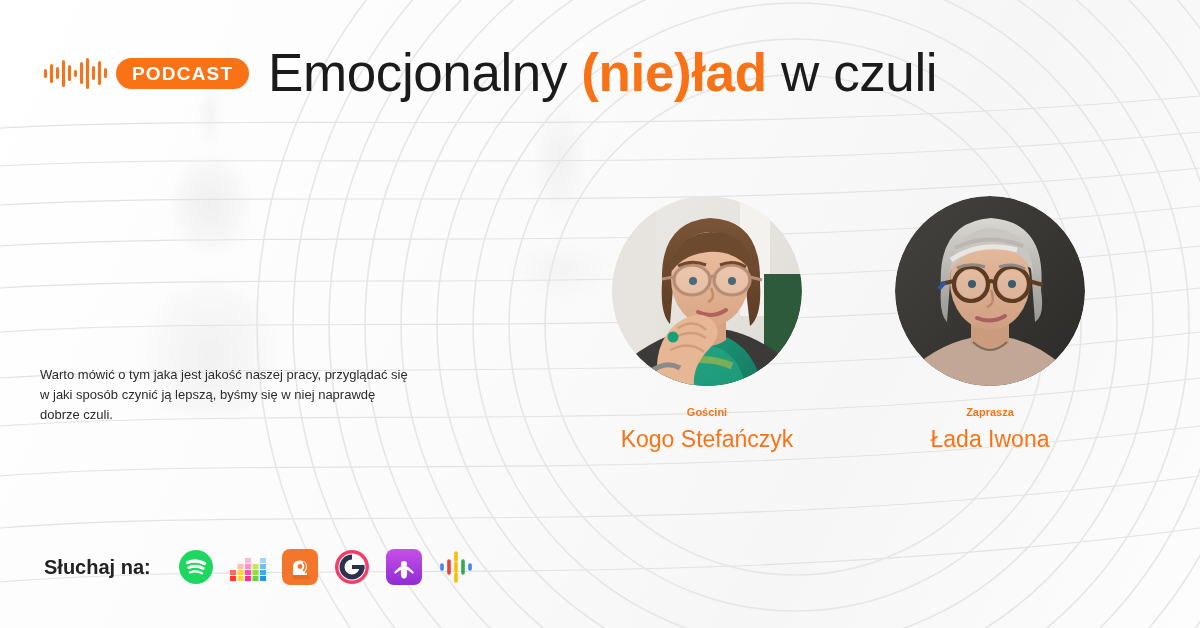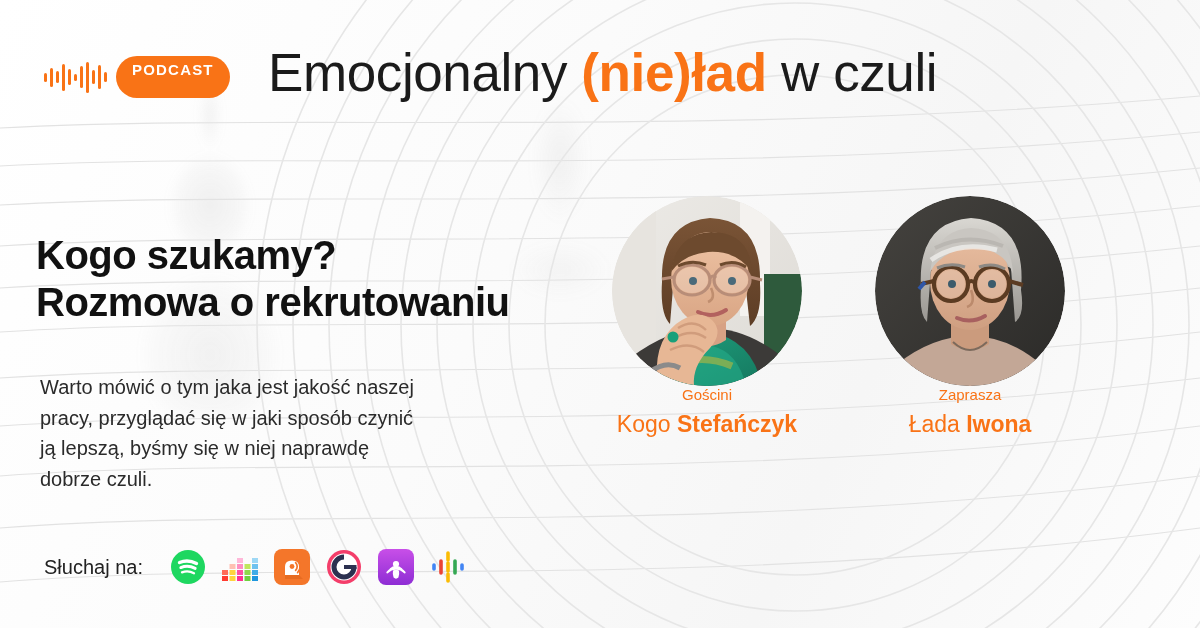--- a/index.html
+++ b/index.html
@@ -41,65 +41,65 @@
   
   .lines{position:absolute;inset:0;}
   .lines svg{width:100%;height:100%;display:block;}
 
   
   .logo{position:absolute;left:44px;top:56px;display:flex;align-items:center;gap:9px;}
   .wave{display:flex;align-items:center;gap:3px;height:34px;}
   .wave i{display:block;width:3px;border-radius:2px;background:#F97316;}
   .badge{
     background:#F97316;color:#ffffff;border-radius:999px;
-    padding:6px 16px 21px;font-size:15px;font-weight:bold;letter-spacing:1.2px;
+    padding:6px 16px 6px;font-size:19px;font-weight:bold;letter-spacing:1.2px;
     line-height:1;
   }
 
   
   .header-title{
     position:absolute;left:268px;top:44px;
     font-size:53px;line-height:1.1;color:#1b1b1b;letter-spacing:-.4px;
     white-space:nowrap;font-weight:400;
   }
   .header-title .hl{color:#F97316;font-weight:bold;}
 
   
   .headline{
     position:absolute;left:36px;top:232px;width:600px;
     font-size:40px;font-weight:bold;line-height:1.17;color:#111111;
     letter-spacing:-.5px;
   }
   .lede{
     position:absolute;left:40px;top:352px;width:375px;
-    font-size:20px;line-height:1.53;color:#2b2b2b;
-  }
-
-  
-  .listen{position:absolute;left:44px;top:548px;display:flex;align-items:center;gap:14px;}
+    font-size:13px;line-height:1.53;color:#2b2b2b;
+  }
+
+  
+  .listen{position:absolute;left:44px;top:548px;display:flex;align-items:center;gap:14px;font-weight:bold;}
   .listen-label{font-size:20px;color:#222;white-space:nowrap;margin-right:12px;}
   .plat{width:38px;height:38px;display:flex;align-items:center;justify-content:center;}
   .plat svg{display:block;}
 
   
   .person{position:absolute;text-align:center;width:260px;}
   .person.p1{left:577px;top:196px;}
-  .person.p2{left:840px;top:196px;}
+  .person.p2{left:860px;top:196px;}
   .avatar{
     width:190px;height:190px;border-radius:50%;margin:0 auto;
     overflow:hidden;position:relative;
   }
   .avatar svg{display:block;width:190px;height:190px;}
   .role{
-    font-size:15px;color:#F97316;line-height:1.2;
+    margin-top:20px;font-size:11px;color:#F97316;line-height:1.2;font-weight:bold;
   }
   .pname{
     margin-top:7px;font-size:23px;color:#F97316;line-height:1.2;white-space:nowrap;
   }
-  .pname b{font-weight:bold;}
+  .pname b{font-weight:normal;}
 </style>
 </head>
 <body>
 
 <div class="canvas">
 
   <div class="bg-layer">
     <div class="ghost-portrait"></div>
     <div class="ghost-mic"></div>
 
@@ -152,24 +152,20 @@
       <i style="height:24px"></i>
         <i style="height:10px"></i>
     </span>
     <span class="badge">PODCAST</span>
   </div>
 
   <div class="header-title">
     <span>Emocjonalny </span><span class="hl">(nie)ład</span><span> w czuli</span>
   </div>
 
-  <div class="headline">
-    <div>Kogo szukamy?</div>
-    <div>Rozmowa o rekrutowaniu</div>
-  </div>
 
   <p class="lede">Warto mówić o tym jaka jest jakość naszej pracy, przyglądać się w jaki sposób czynić ją lepszą, byśmy się w niej naprawdę dobrze czuli.</p>
 
   <div class="person p1">
     <div class="avatar">
       <svg viewBox="0 0 190 190" xmlns="http://www.w3.org/2000/svg">
         <defs>
           <clipPath id="c1">
               <circle cx="95" cy="95" r="95"></circle>
             </clipPath>

